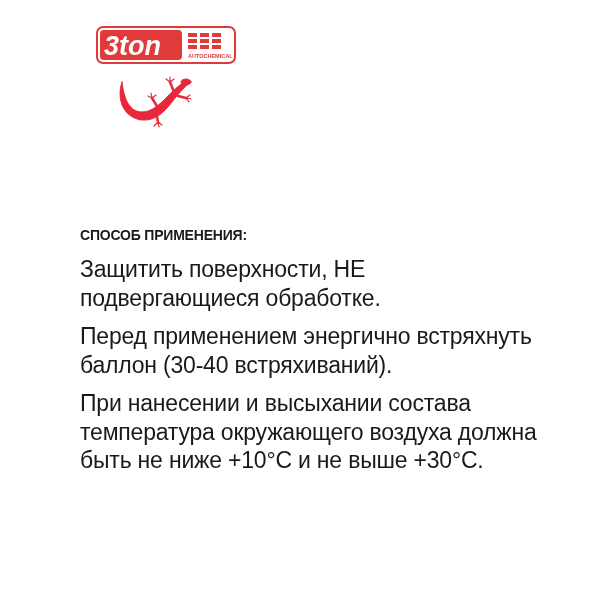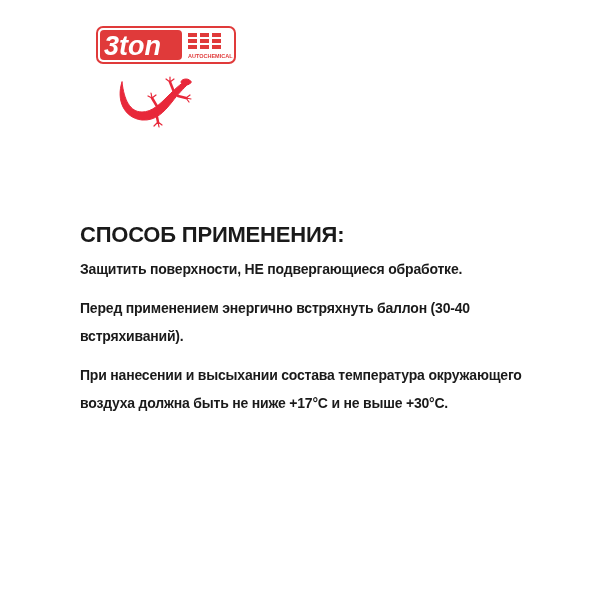--- a/index.html
+++ b/index.html
@@ -1,22 +1,22 @@
 <!DOCTYPE html>
 <html><head>
   <meta charset="utf-8">
   <style>
     html, body { margin:0; padding:0; background:#ffffff; }
     body { width:600px; height:600px; position:relative; overflow:hidden;
            font-family: "Liberation Sans", "DejaVu Sans", sans-serif; color:#1a1a1a; }
     .logo { position:absolute; left:96px; top:26px; width:126px; height:38px; }
     .gecko { position:absolute; left:112px; top:74px; width:80px; height:62px; }
     .content { position:absolute; left:80px; top:223px; width:470px; }
-    .heading { font-weight:bold; font-size:22px; line-height:24px; margin:0 0 8px 0; letter-spacing:-0.2px; }
-    .para { font-weight:bold; font-size:14px; line-height:28.5px; margin:0 0 10px 0; letter-spacing:-0.2px; }
+    .heading { font-weight:bold; font-size:14px; line-height:24px; margin:0 0 8px 0; letter-spacing:-0.2px; }
+    .para { font-weight:normal; font-size:23px; line-height:28.5px; margin:0 0 10px 0; letter-spacing:-0.2px; }
   </style>
 </head>
 <body>
 
 <div class="logo">
   <svg width="140" height="38" viewBox="0 0 140 38">
     <rect x="1" y="1" width="138" height="36" rx="6" ry="6" fill="#ffffff" stroke="#e03a3a" stroke-width="2"></rect>
     <rect x="4" y="4" width="82" height="30" rx="4" ry="4" fill="#e03a3a"></rect>
     <text x="8" y="29" font-family="Liberation Sans, sans-serif" font-weight="bold" font-style="italic" font-size="27" fill="#ffffff">3ton</text>
     <g fill="#e03a3a">
@@ -48,14 +48,14 @@
       <path d="M44 38 L46 48" stroke-width="2.5" fill="none"></path>
       <path d="M46 48 L42 52 M46 48 L47 53 M46 48 L50 51" stroke-width="1.2" fill="none"></path>
     </g>
   </svg>
 </div>
 
 <div class="content">
   <p class="heading">СПОСОБ ПРИМЕНЕНИЯ:</p>
   <p class="para">Защитить поверхности, НЕ подвергающиеся обработке.</p>
   <p class="para">Перед применением энергично встряхнуть баллон (30-40 встряхиваний).</p>
-  <p class="para">При нанесении и высыхании состава температура окружающего воздуха должна быть не ниже +17°С и не выше +30°С.</p>
+  <p class="para">При нанесении и высыхании состава температура окружающего воздуха должна быть не ниже +10°С и не выше +30°С.</p>
 </div>
 
 </body></html>

